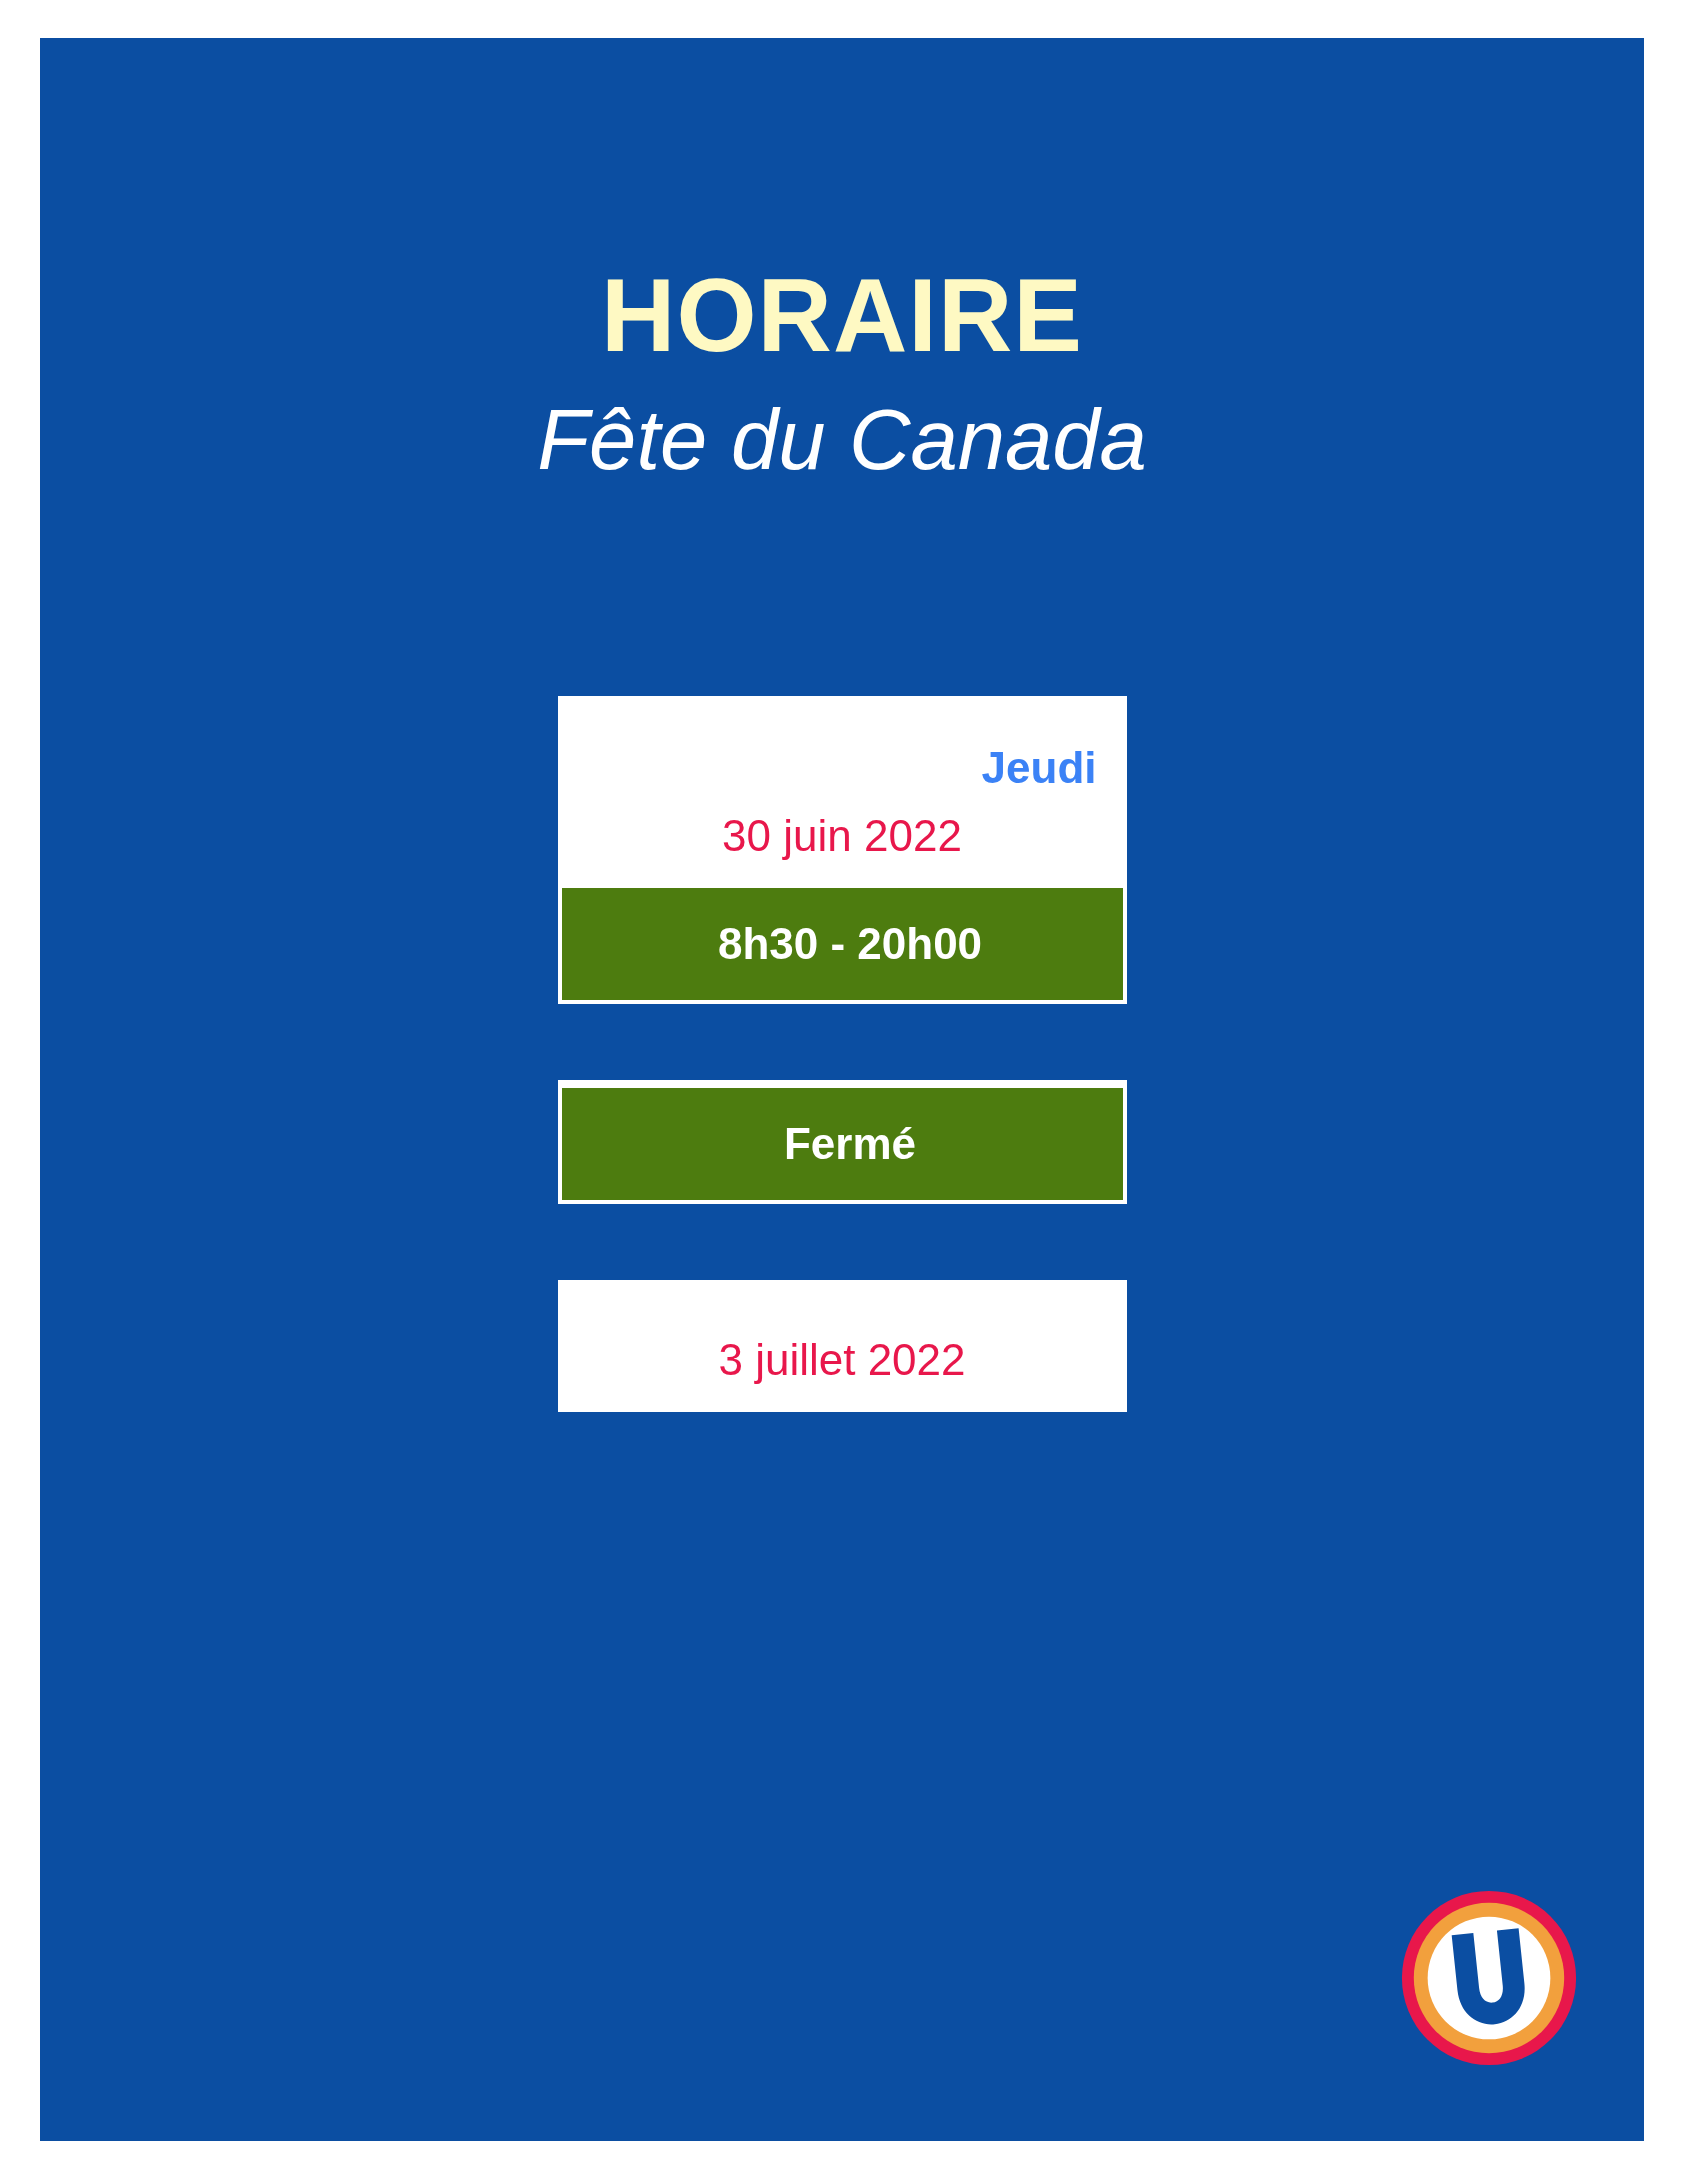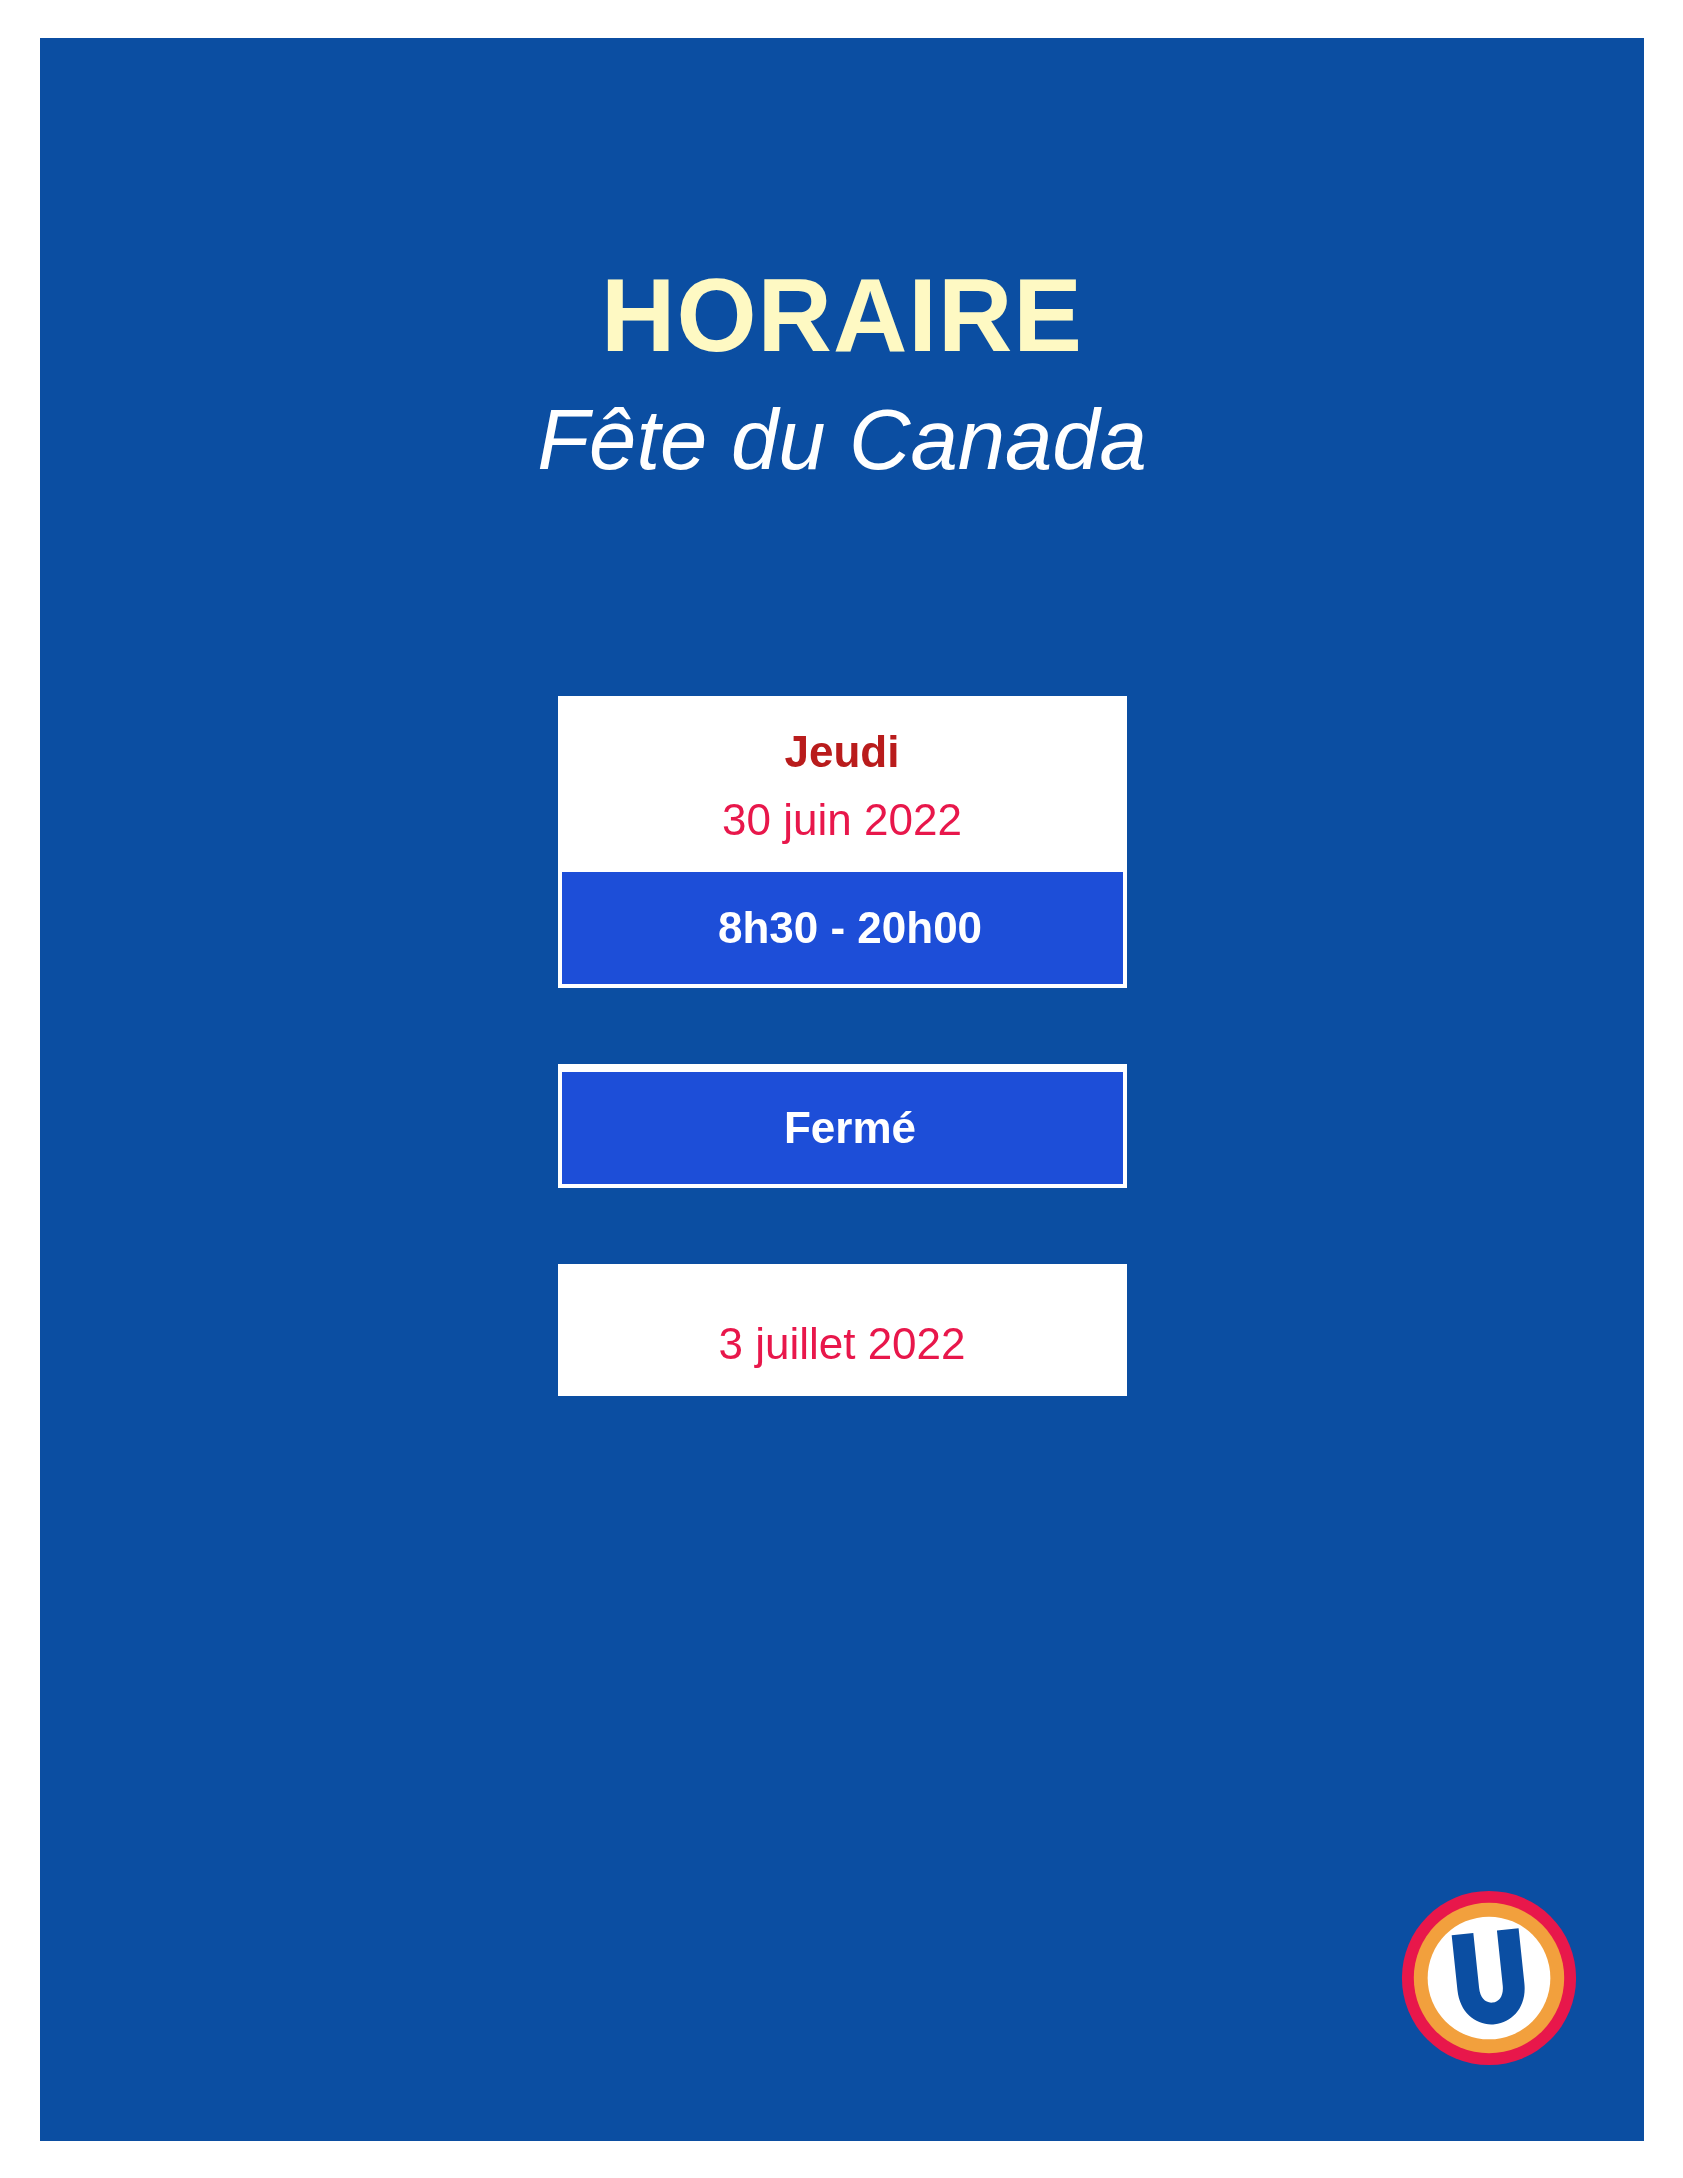--- a/index.html
+++ b/index.html
@@ -66,33 +66,34 @@
     background: #ffffff;
   }
   .card-top {
     background: #ffffff;
     padding: 30px 10px 26px 10px;
     text-align: center;
   }
   .card-day {
     font-size: 44px;
     font-weight: bold;
-    color: #b91c1c;
+    color: #3b82f6;
     line-height: 1.0;
-    margin: 0;
+    margin: 16px;
+    text-align: right;
   }
   .card-date {
     font-size: 44px;
     font-weight: normal;
     color: #E8174B;
     line-height: 1.0;
     margin: 24px 0 0 0;
   }
   .card-bottom {
-    background: #1d4ed8;
+    background: #4d7c0f;
     border-top: 4px solid #ffffff;
     padding: 34px 10px 34px 26px;
     text-align: center;
   }
   .card-hours {
     font-size: 44px;
     font-weight: bold;
     color: #ffffff;
     line-height: 1.0;
     margin: 0;

